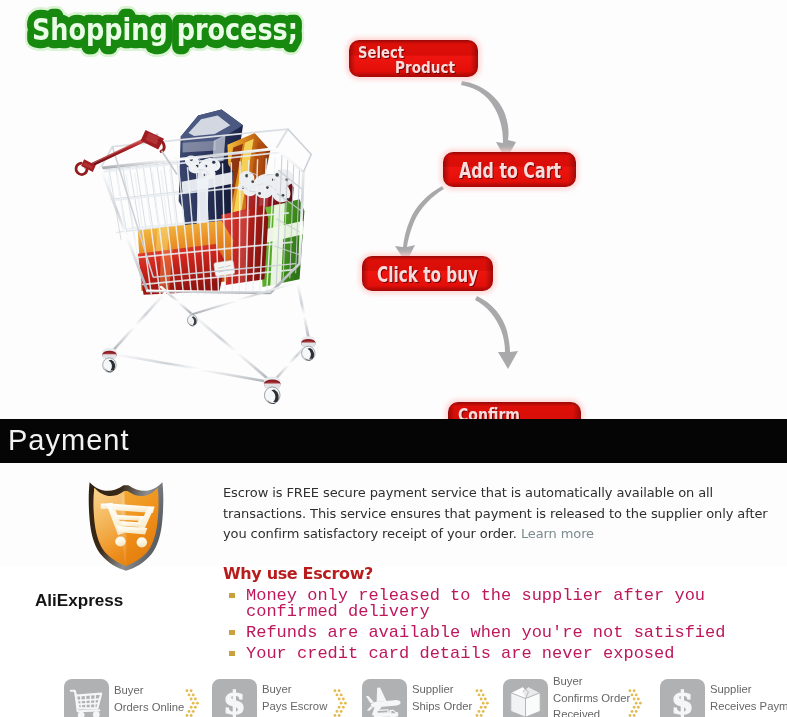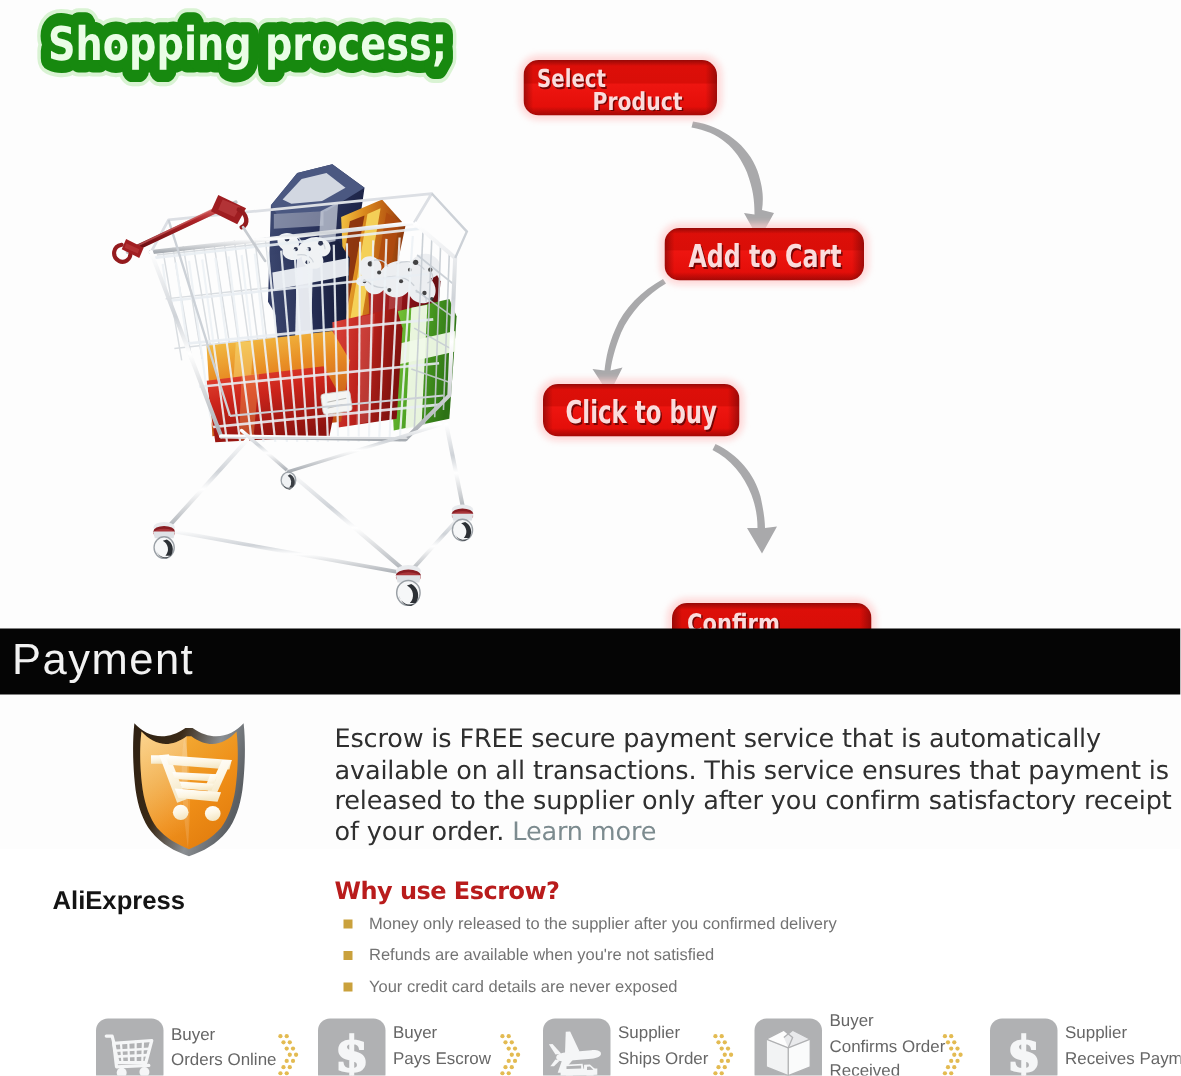--- a/index.html
+++ b/index.html
@@ -44,28 +44,28 @@
     font-family:"Liberation Sans",sans-serif;font-size:29px;letter-spacing:1px;font-weight:400;}
 
   
   #logo-wrap{position:absolute;left:35px;top:478px;width:190px;text-align:left;}
   #shield-holder{width:76px;height:93px;display:block;margin:0 auto;position:relative;left:-4px;top:2px;}
   #logo-caption{margin-top:19px;font-family:"Liberation Sans",sans-serif;
     font-weight:bold;font-size:17.1px;color:#141414;line-height:22px;}
 
   
   #escrow{position:absolute;left:223px;top:483px;width:562px;}
-  #escrow p{margin:0;font-family:"DejaVu Sans",sans-serif;font-size:17px;
+  #escrow p{margin:0;font-family:"DejaVu Sans",sans-serif;font-size:13px;
     color:#2f2f2f;line-height:20.6px;letter-spacing:-0.1px;}
   #escrow .lm{color:#7c8b8f;}
   #why{margin-top:19px;font-family:"DejaVu Sans",sans-serif;font-weight:bold;
     font-size:16px;color:#b91c1c;letter-spacing:-0.35px;}
   #bullets{margin:5px 0 0 0;padding:0;list-style:none;}
   #bullets li{position:relative;padding-left:23px;margin-bottom:5px;
-    font-family:Liberation Sans, sans-serif;font-size:11px;color:#737373;line-height:16px;}
+    font-family:Liberation Mono, monospace;font-size:17px;color:#be185d;line-height:16px;}
   #bullets li::before{content:"";position:absolute;left:6px;top:5px;
     width:5.5px;height:5.5px;background:#caa13c;}
 
   
   #strip{position:absolute;left:0;top:669px;width:787px;height:62px;}
   .stepitem{position:absolute;top:0;height:62px;}
   .stepbox{position:absolute;left:0;top:10px;width:45px;height:45px;
     background:#b0b1b3;border-radius:8px;}
   .stepbox svg{width:45px;height:45px;display:block;}
   .steplabel{position:absolute;left:50px;font-family:"Liberation Sans",sans-serif;

